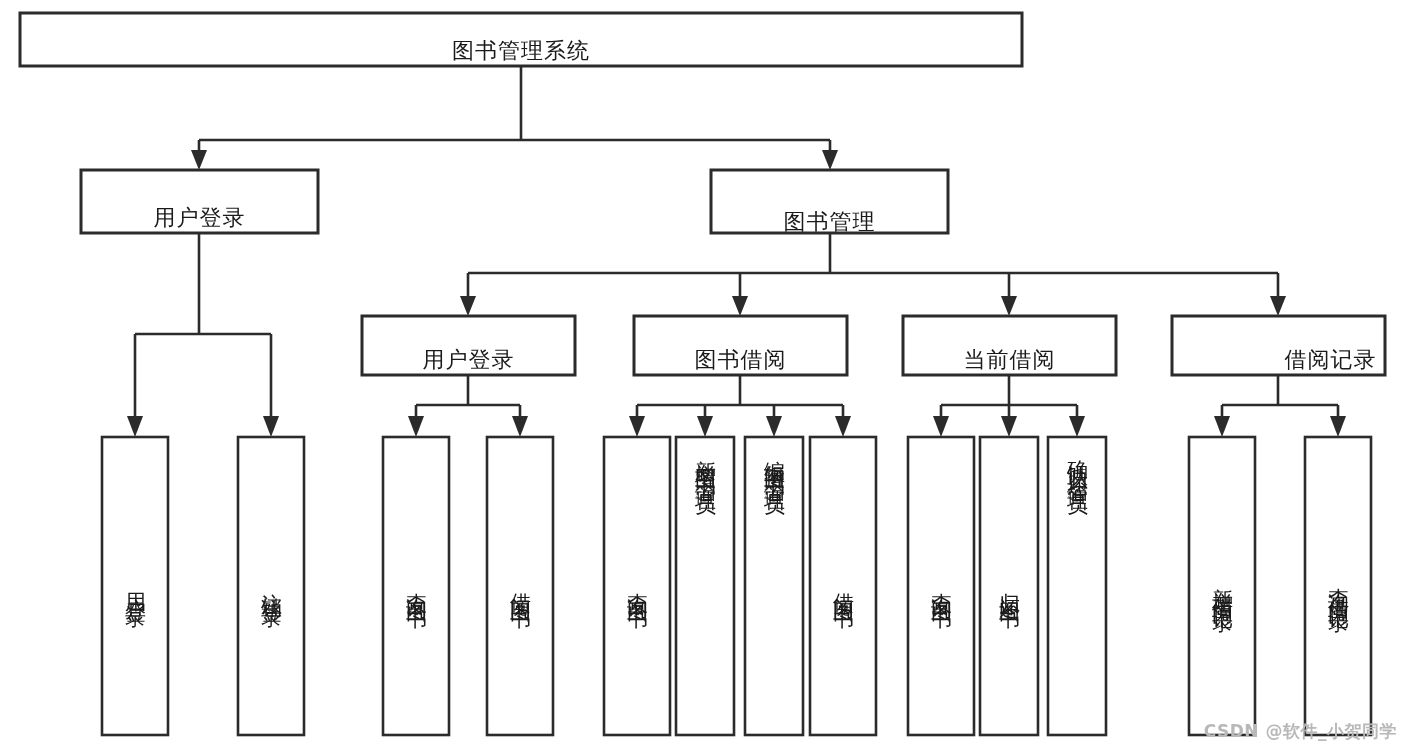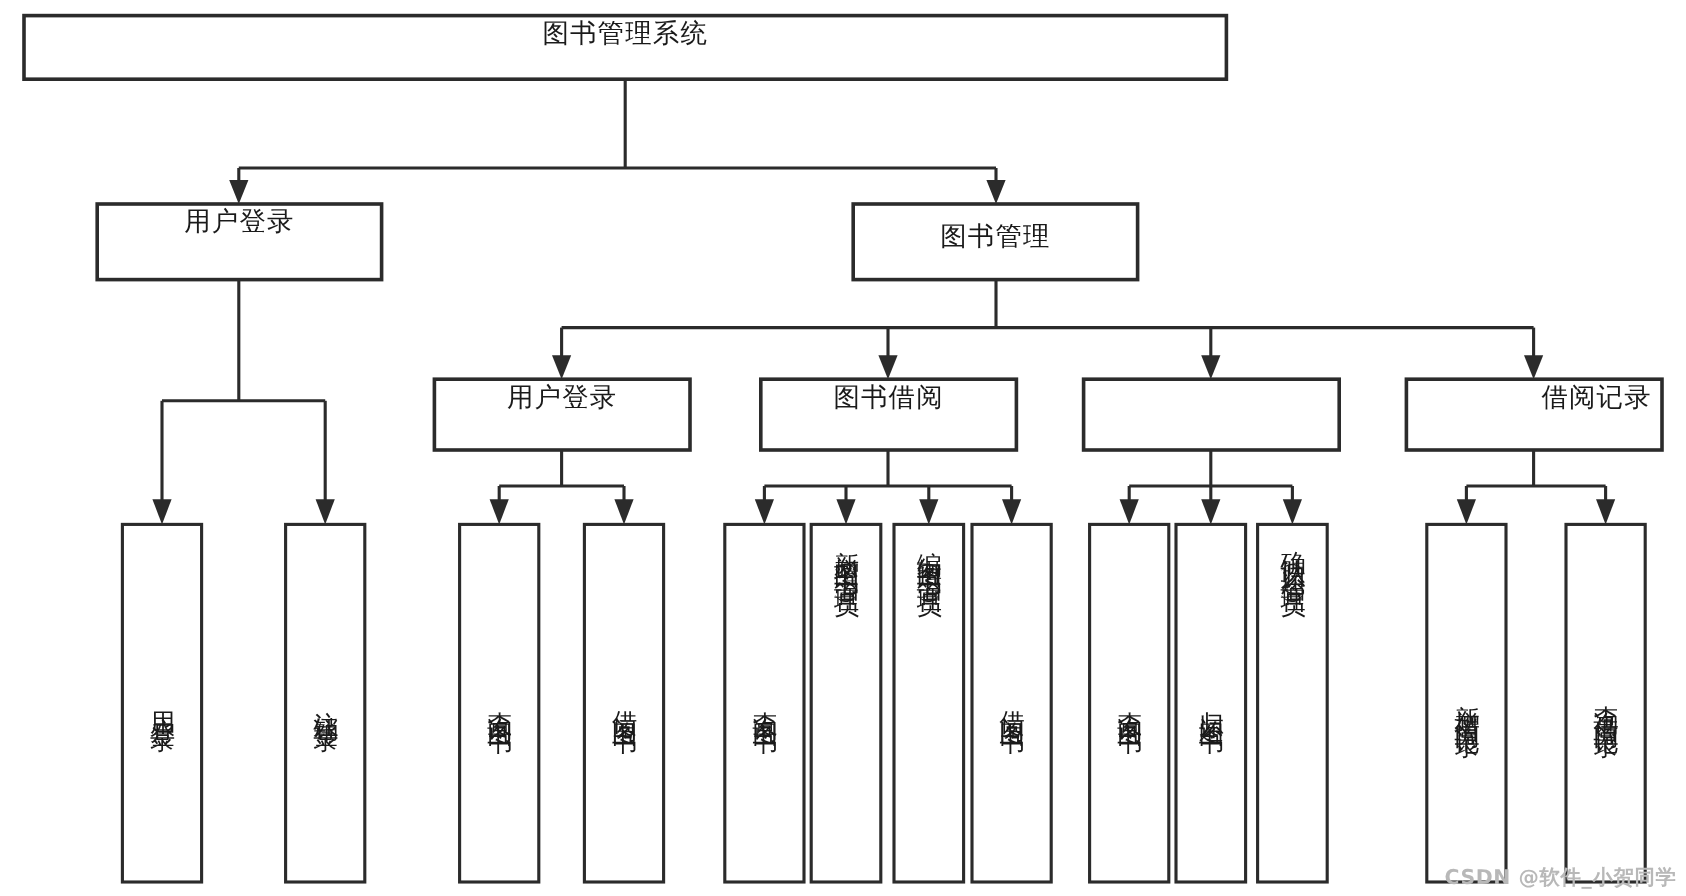--- a/index.html
+++ b/index.html
@@ -62,21 +62,21 @@
     font-size: 21px;
     line-height: 1;
     letter-spacing: 5px;
     color: #1a1a1a;
     white-space: nowrap;
     text-align: center;
   }
   .htext-wrap {
     position: absolute;
     display: flex;
-    align-items: flex-start;
+    align-items: flex-end;
     justify-content: center;
     pointer-events: none;
   }
   .htext {
     font-family: "DejaVu Sans", "Liberation Sans", sans-serif;
     font-size: 22px;
     color: #1a1a1a;
     white-space: nowrap;
     letter-spacing: 1px;
   }
@@ -202,32 +202,35 @@
   </svg>
 
   <div class="htext-wrap" style="left:20px; top:13px; width:1002px; height:53px;">
     <span class="htext">图书管理系统</span>
   </div>
 
   <div class="htext-wrap" style="left:81px; top:170px; width:237px; height:63px;">
     <span class="htext">用户登录</span>
   </div>
 
-  <div class="htext-wrap" style="left:711px; top:170px; width:237px; height:67px;margin-top:12px;">
+  <div class="htext-wrap" style="left:711px; top:170px; width:237px; height:67px;">
     <span class="htext">图书管理</span>
   </div>
 
   <div class="htext-wrap" style="left:362px; top:316px; width:213px; height:59px;">
     <span class="htext">用户登录</span>
   </div>
 
   <div class="htext-wrap" style="left:634px; top:316px; width:213px; height:59px;border-radius:12px;">
     <span class="htext">图书借阅</span>
   </div>
 
+  <div class="htext-wrap" style="left:903px; top:316px; width:213px; height:59px;">
+    <span class="htext">当前借阅</span>
+  </div>
 
   <div class="htext-wrap" style="left:1224px; top:316px; width:213px; height:59px;border-radius:16px;">
     <span class="htext">借阅记录</span>
   </div>
 
   <div class="vtext-wrap" style="left:102px; top:437px; width:66px; height:298px;">
     <span class="vtext">用户登录</span>
   </div>
 
   <div class="vtext-wrap" style="left:238px; top:437px; width:66px; height:298px;">

